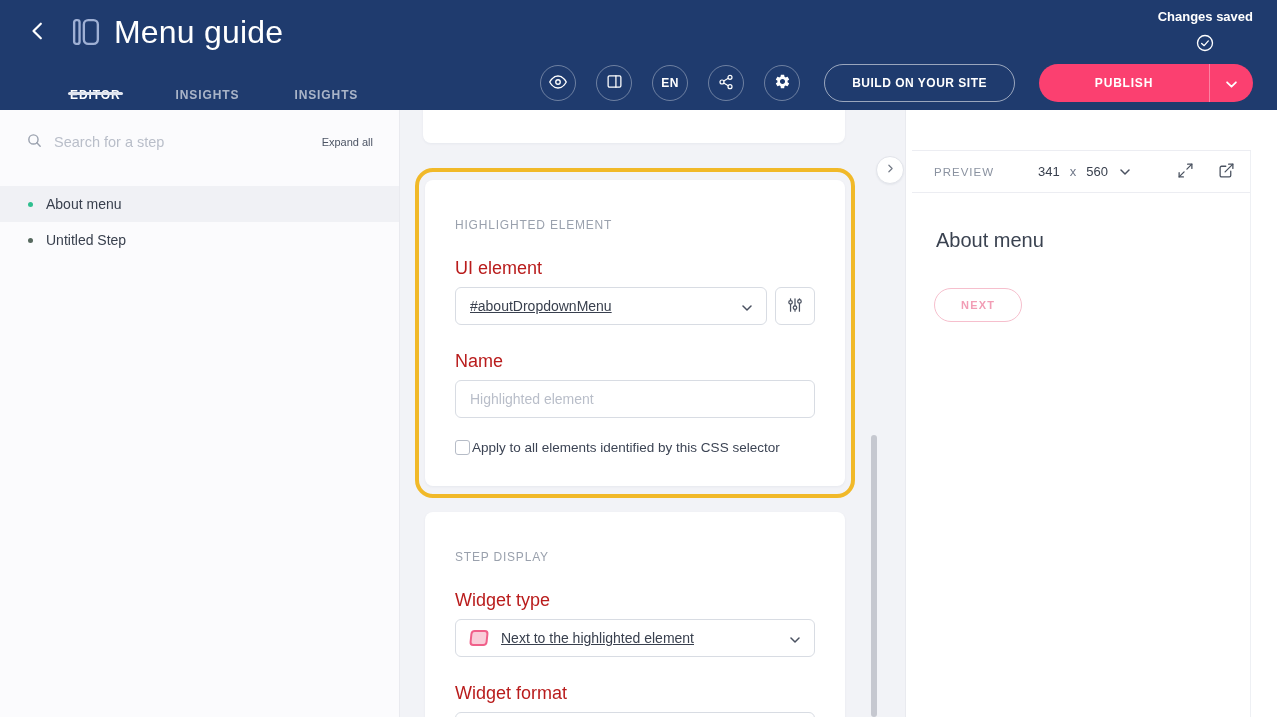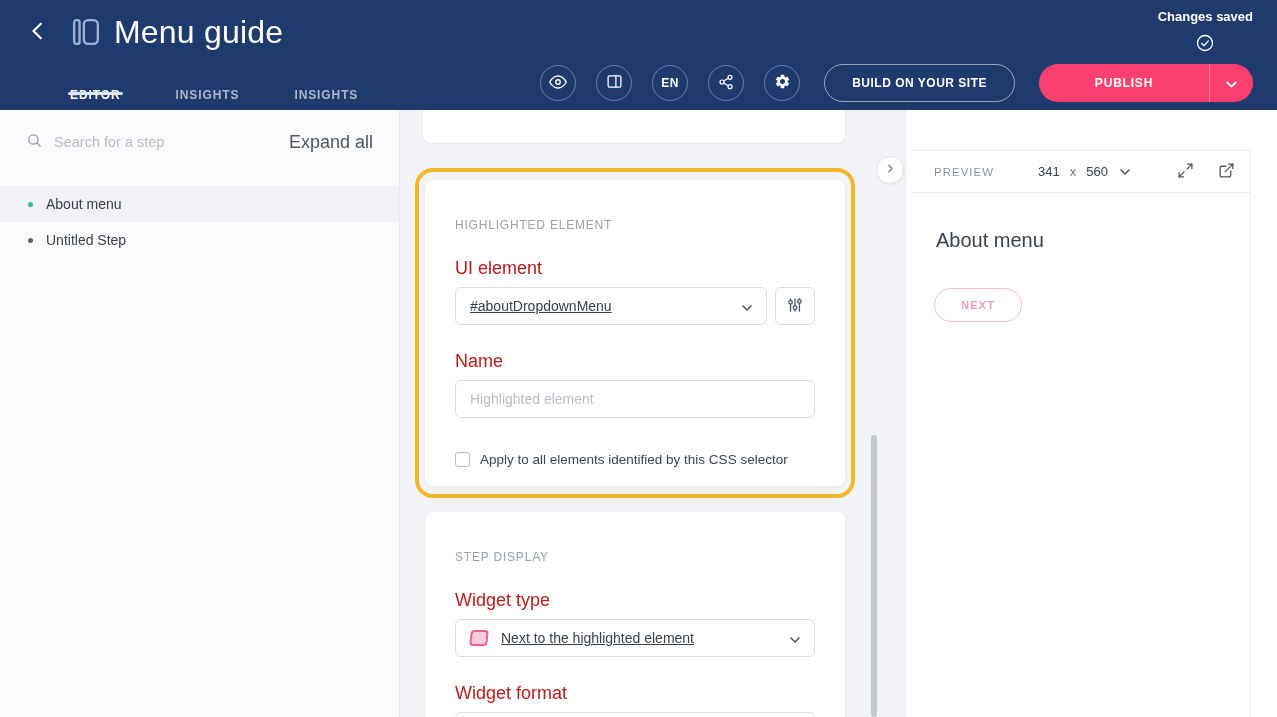--- a/index.html
+++ b/index.html
@@ -29,21 +29,21 @@
   .publish-caret { width:44px; border:none; border-left:1px solid rgba(255,255,255,.35); background:transparent; display:flex; align-items:center; justify-content:center; cursor:pointer; }
 
   
   .body { flex:1; display:flex; position:relative; height:607px; }
 
   
   .sidebar { width:400px; flex:none; background:#fbfbfd; border-right:1px solid #e9eaef; }
   .search-row { height:64px; display:flex; align-items:center; padding:0 26px; gap:11px; }
   .search-input { flex:1; border:none; background:transparent; outline:none; font-size:14.5px; color:#39404e; font-family:inherit; }
   .search-input::placeholder { color:#b9bec9; }
-  .expand-all { font-size:18px; color:#4d5565; cursor:pointer; text-decoration:none; white-space:nowrap;text-align:center; }
+  .expand-all { font-size:11px; color:#4d5565; cursor:pointer; text-decoration:none; white-space:nowrap;text-align:center; }
   .step-list { list-style:none; margin-top:12px; }
   .step-item { height:36px; display:flex; align-items:center; padding:0 28px; gap:13px; font-size:14px; color:#39404e; cursor:pointer; }
   .step-item.selected { background:#f0f1f5; }
   .dot { width:5px; height:5px; border-radius:50%; flex:none; }
   .dot-active { background:#2fbf8f; }
   .dot-draft { background:#57695f; }
 
   
   .editor { flex:1; background:#f2f3f7; position:relative; overflow:hidden; }
   .card { background:#fff; border-radius:8px; box-shadow:0 1px 3px rgba(22,35,70,.05); }
@@ -51,21 +51,21 @@
   .highlight-ring { position:absolute; left:15px; top:58px; width:440px; height:330px; border:4px solid #f1b929; border-radius:18px; display:flex; align-items:center; justify-content:center; }
   .he-card { width:420px; height:306px; padding:38px 30px 0; }
   .section-title { font-size:12px; font-weight:400; color:#9aa1ad; letter-spacing:.8px; }
   .field-label { display:block; font-size:18px; color:#b91c1c; margin:26px 0 8px; }
   .select-row { display:flex; gap:8px; }
   .select { flex:1; height:38px; border:1px solid #d8dce3; border-radius:6px; background:#fff; display:flex; align-items:center; padding:0 14px; font-size:14px; color:#39404e; cursor:pointer;text-decoration:underline; }
   .select .grow { flex:1; }
   .icon-btn { width:40px; height:38px; flex:none; border:1px solid #d8dce3; border-radius:6px; background:#fff; display:flex; align-items:center; justify-content:center; cursor:pointer; }
   .text-input { width:100%; height:38px; border:1px solid #d8dce3; border-radius:6px; padding:0 14px; font-size:14px; color:#39404e; outline:none; font-family:inherit; background:#fff; }
   .text-input::placeholder { color:#b9bec9; }
-  .checkbox-row { display:flex; align-items:center; gap:10px; margin-top:34px; cursor:pointer; }
+  .checkbox-row { display:flex; align-items:center; gap:2px; margin-top:22px; cursor:pointer; }
   .checkbox { width:15px; height:15px; border:1px solid #b6bcc7; border-radius:3px; background:#fff; flex:none; }
   .checkbox-label { font-size:13.5px; color:#3c4454; }
 
   .sd-card { position:absolute; left:25px; top:402px; width:420px; height:360px; padding:38px 30px 0; }
   .widget-icon { width:18px; height:16px; border:2px solid #f0608a; background:#f9cdd9; border-radius:4px; transform:skewX(-6deg); flex:none; margin-right:13px; }
 
   .editor-scrollbar { position:absolute; right:28px; top:325px; width:6px; height:282px; background:#c6c8d0; border-radius:3px; cursor:pointer; }
 
   
   .collapse-btn { position:absolute; left:876px; top:46px; width:28px; height:28px; border-radius:50%; background:#fff; border:1px solid #e2e4ea; display:flex; align-items:center; justify-content:center; cursor:pointer; z-index:5; box-shadow:0 1px 2px rgba(22,35,70,.06); }

